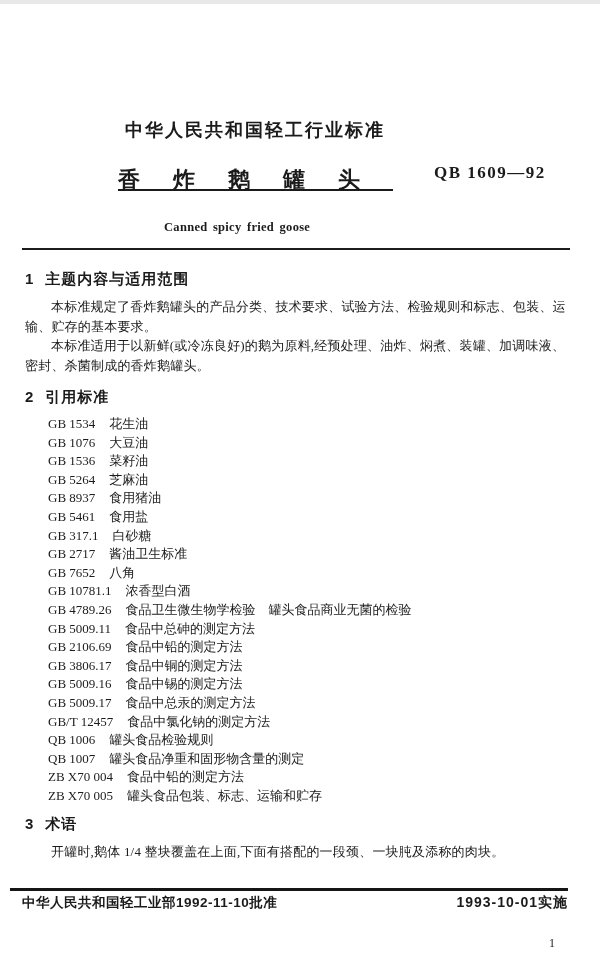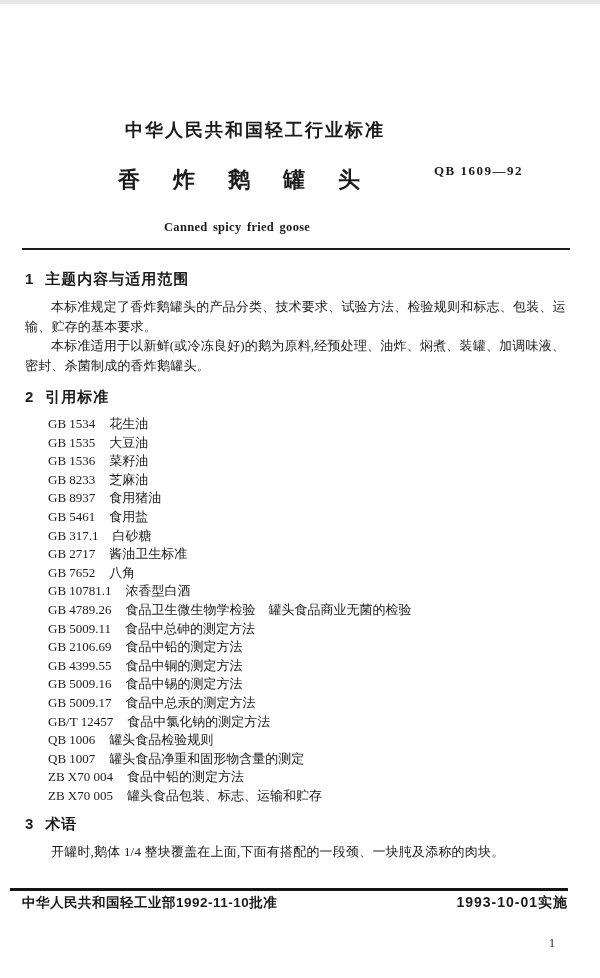--- a/index.html
+++ b/index.html
@@ -19,25 +19,26 @@
     position: absolute; left: 125px; top: 114px;
     font-family: "Liberation Sans", sans-serif;
     font-size: 18px; font-weight: bold; letter-spacing: 2px;
     white-space: nowrap;
   }
   .title-cn {
     position: absolute; left: 118px; top: 161px;
     font-family: "Liberation Sans", sans-serif;
     font-size: 22px; font-weight: bold; letter-spacing: 33px;
     white-space: nowrap;
+    text-decoration: underline;
   }
   .std-no {
     position: absolute; left: 434px; top: 159px;
     font-family: "Liberation Serif", serif;
-    font-size: 13px; font-weight: bold; letter-spacing: 1.5px;
+    font-size: 17px; font-weight: bold; letter-spacing: 1.5px;
     white-space: nowrap;
   }
   .title-en {
     position: absolute; left: 164px; top: 216px;
     font-family: "Liberation Serif", serif;
     font-size: 12.5px; font-weight: bold; letter-spacing: 0.3px; word-spacing: 2px;
     white-space: nowrap;
   }
   .top-rule {
     position: absolute; left: 22px; top: 244px;
@@ -112,45 +113,45 @@
     <h2 class="sec-heading"><span class="sec-num">1</span><span>主题内容与适用范围</span></h2>
     <p class="body-para">本标准规定了香炸鹅罐头的产品分类、技术要求、试验方法、检验规则和标志、包装、运输、贮存的基本要求。</p>
     <p class="body-para">本标准适用于以新鲜(或冷冻良好)的鹅为原料,经预处理、油炸、焖煮、装罐、加调味液、密封、杀菌制成的香炸鹅罐头。</p>
 
     <h2 class="sec-heading sec2-head"><span class="sec-num">2</span><span>引用标准</span></h2>
 
     <ul class="ref-list">
 
         <li class="ref-row"><span class="ref-code">GB 1534</span><span class="ref-title">花生油</span></li>
 
-        <li class="ref-row"><span class="ref-code">GB 1535</span><span class="ref-title">大豆油</span></li>
+        <li class="ref-row"><span class="ref-code">GB 1076</span><span class="ref-title">大豆油</span></li>
 
         <li class="ref-row"><span class="ref-code">GB 1536</span><span class="ref-title">菜籽油</span></li>
 
-        <li class="ref-row"><span class="ref-code">GB 8233</span><span class="ref-title">芝麻油</span></li>
+        <li class="ref-row"><span class="ref-code">GB 5264</span><span class="ref-title">芝麻油</span></li>
 
         <li class="ref-row"><span class="ref-code">GB 8937</span><span class="ref-title">食用猪油</span></li>
 
         <li class="ref-row"><span class="ref-code">GB 5461</span><span class="ref-title">食用盐</span></li>
 
         <li class="ref-row"><span class="ref-code">GB 317.1</span><span class="ref-title">白砂糖</span></li>
 
         <li class="ref-row"><span class="ref-code">GB 2717</span><span class="ref-title">酱油卫生标准</span></li>
 
         <li class="ref-row"><span class="ref-code">GB 7652</span><span class="ref-title">八角</span></li>
 
         <li class="ref-row"><span class="ref-code">GB 10781.1</span><span class="ref-title">浓香型白酒</span></li>
 
         <li class="ref-row"><span class="ref-code">GB 4789.26</span><span class="ref-title">食品卫生微生物学检验　罐头食品商业无菌的检验</span></li>
 
         <li class="ref-row"><span class="ref-code">GB 5009.11</span><span class="ref-title">食品中总砷的测定方法</span></li>
 
         <li class="ref-row"><span class="ref-code">GB 2106.69</span><span class="ref-title">食品中铅的测定方法</span></li>
 
-        <li class="ref-row"><span class="ref-code">GB 4399.55</span><span class="ref-title">食品中铜的测定方法</span></li>
+        <li class="ref-row"><span class="ref-code">GB 3806.17</span><span class="ref-title">食品中铜的测定方法</span></li>
 
         <li class="ref-row"><span class="ref-code">GB 5009.16</span><span class="ref-title">食品中锡的测定方法</span></li>
 
         <li class="ref-row"><span class="ref-code">GB 5009.17</span><span class="ref-title">食品中总汞的测定方法</span></li>
 
         <li class="ref-row"><span class="ref-code">GB/T 12457</span><span class="ref-title">食品中氯化钠的测定方法</span></li>
 
         <li class="ref-row"><span class="ref-code">QB 1006</span><span class="ref-title">罐头食品检验规则</span></li>
 
         <li class="ref-row"><span class="ref-code">QB 1007</span><span class="ref-title">罐头食品净重和固形物含量的测定</span></li>

